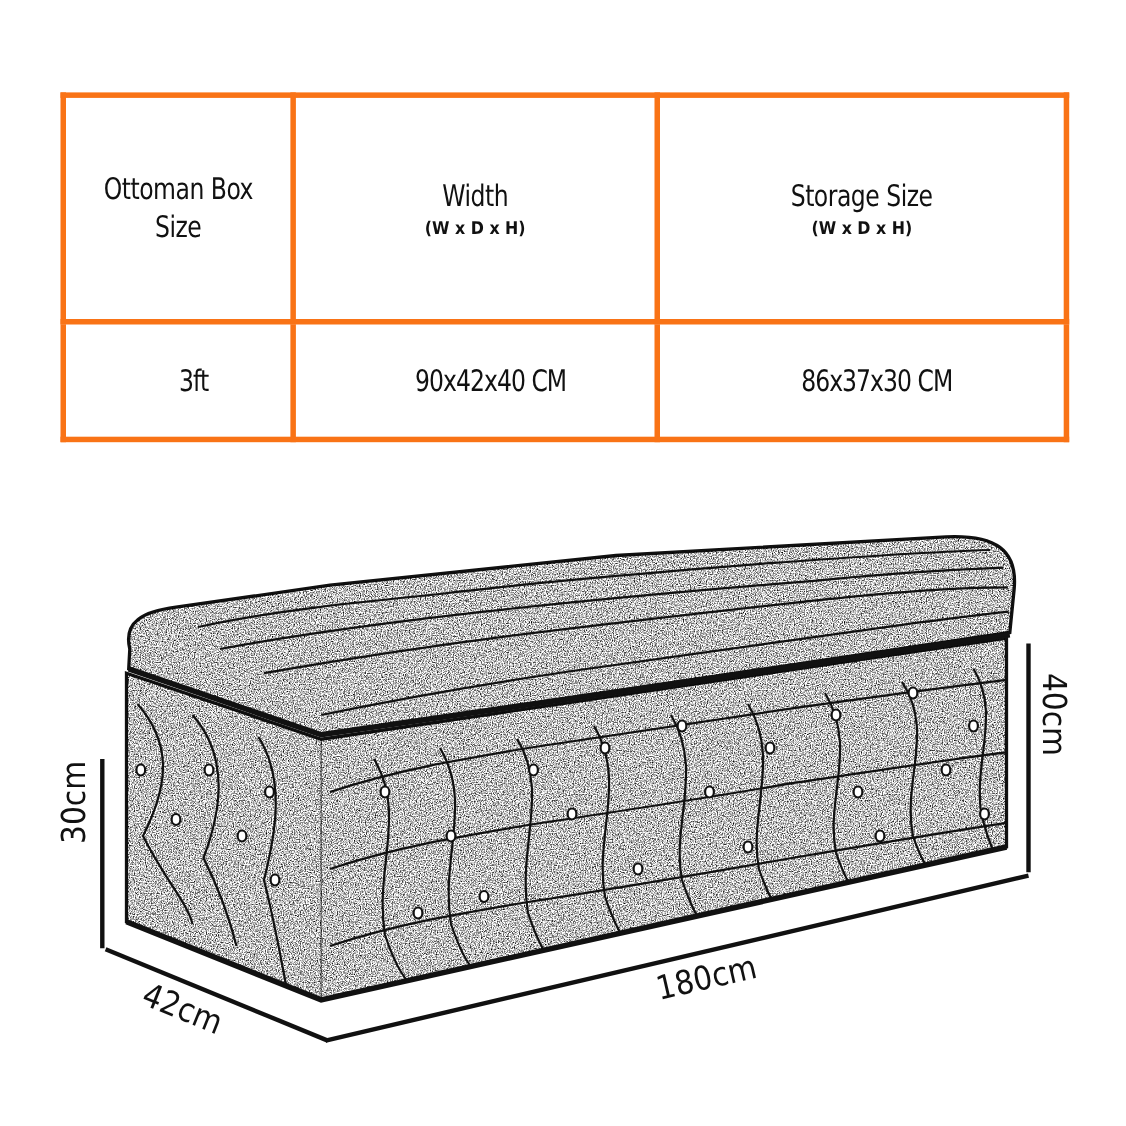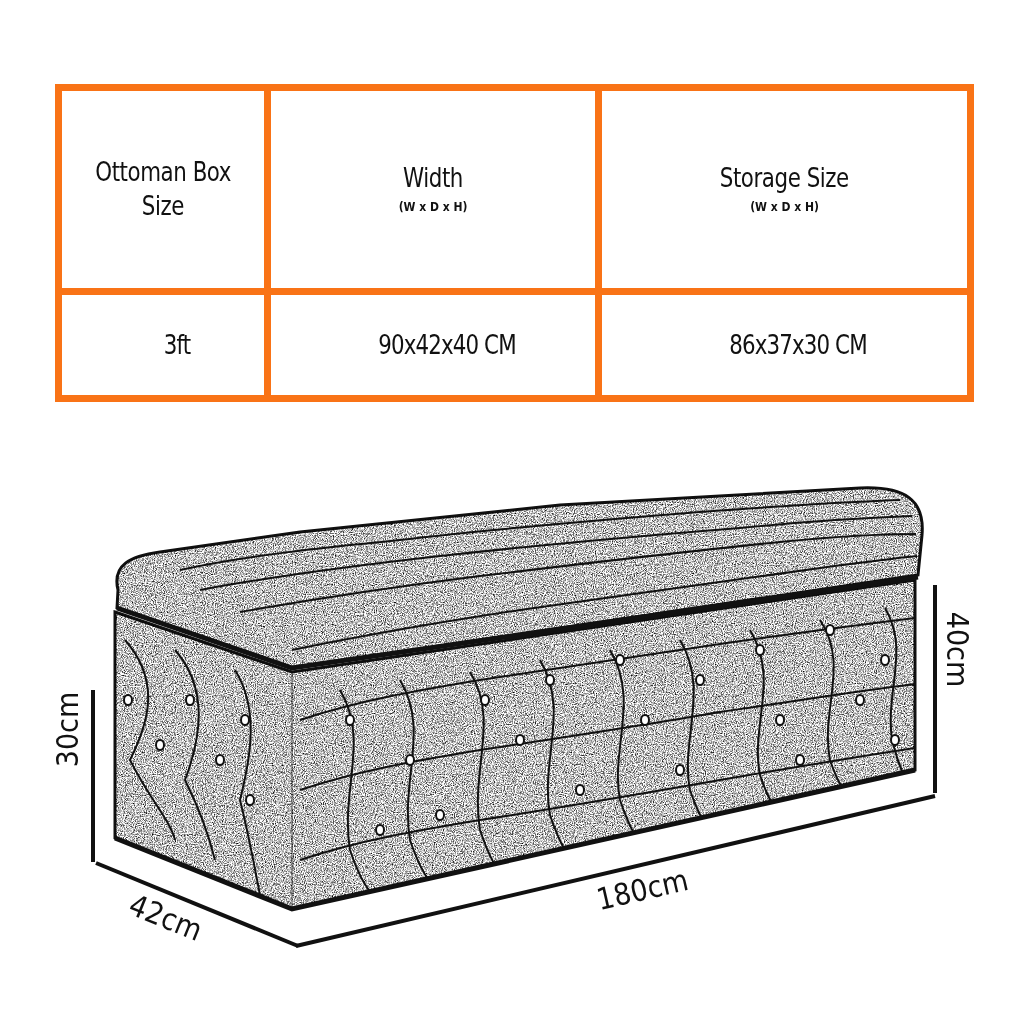--- a/index.html
+++ b/index.html
@@ -3,28 +3,28 @@
   <meta charset="utf-8">
   <style>
     html, body { margin: 0; padding: 0; background: #ffffff; }
     body { width: 1024px; height: 1024px; position: relative; overflow: hidden;
            font-family: "DejaVu Sans Condensed", "DejaVu Sans", sans-serif; color: #111; }
     .size-table {
       position: absolute; left: 55px; top: 84px; width: 916px; height: 318px;
       border-collapse: collapse; table-layout: fixed;
     }
     .size-table td, .size-table th {
-      border: 7px solid #f97316; text-align: center; vertical-align: middle;
+      border: 5px solid #f97316; text-align: center; vertical-align: middle;
       font-weight: normal; padding: 0;
     }
     .size-table th { height: 86px; }
     .size-table td { height: 42px; font-size: 27px; letter-spacing: -1px; transform: scaleX(0.92); }
     .size-table td { transform: none; padding-left: 28px; }
     .hdr-main { display: block; font-size: 27px; line-height: 34px; letter-spacing: -0.5px; }
-    .hdr-sub { display: block; font-size: 12px; font-weight: bold; letter-spacing: 0px; line-height: 20px; margin-top: 2px; }
+    .hdr-sub { display: block; font-size: 16px; font-weight: bold; letter-spacing: 0px; line-height: 20px; margin-top: 2px; }
     .col1 { width: 209px; }
     .col2 { width: 331px; }
     .col3 { width: 372px; }
     .cell-text { display: inline-block; font-size: 27px; transform: scaleX(0.88); }
     .hdr-text { display: inline-block; transform: scaleX(0.88); }
 
     #diagram { position: absolute; left: 0; top: 0; width: 1024px; height: 1024px; }
     .dim-label { position: absolute; font-size: 30px; color: #111; white-space: nowrap; }
     .dim-30 { left: 30px; top: 712px; transform: rotate(-90deg); transform-origin: center; }
     .dim-42 { left: 128px; top: 900px; transform: rotate(22deg); }

